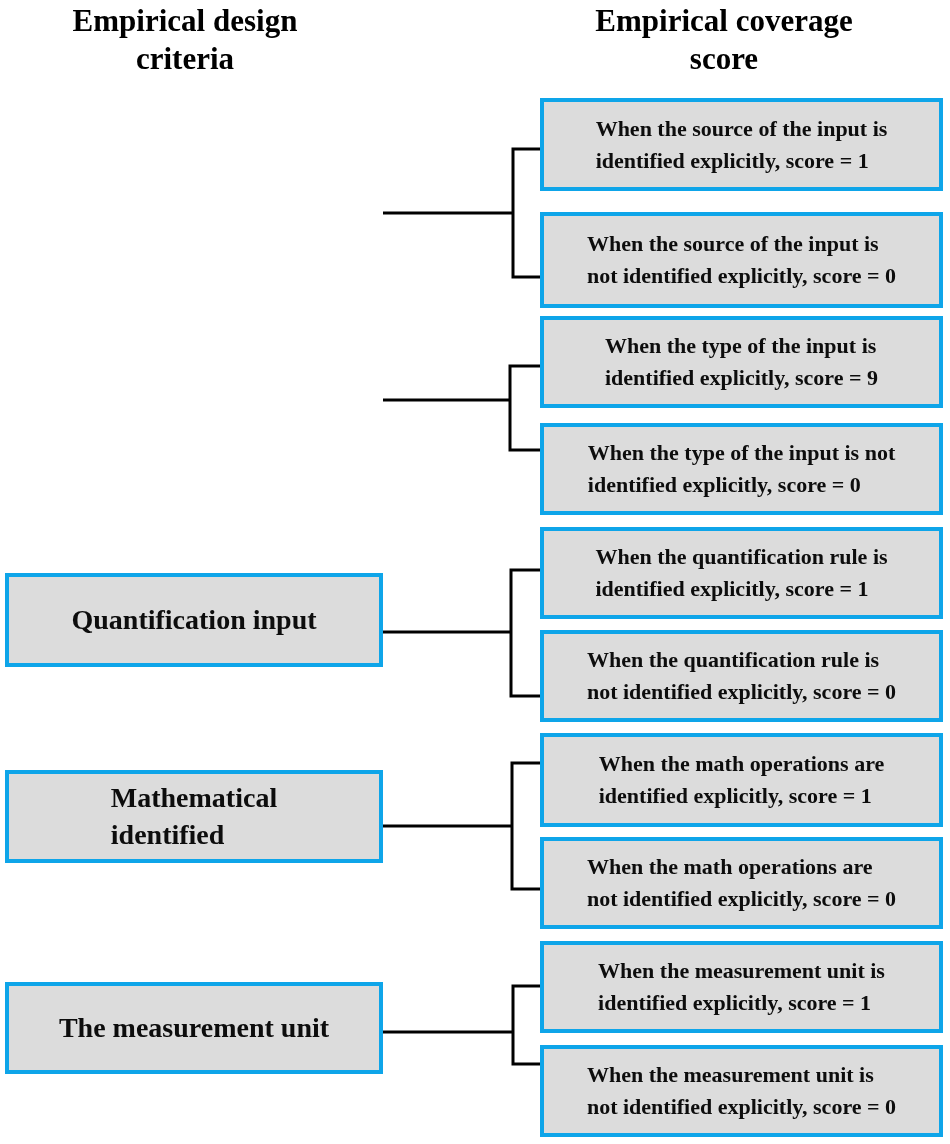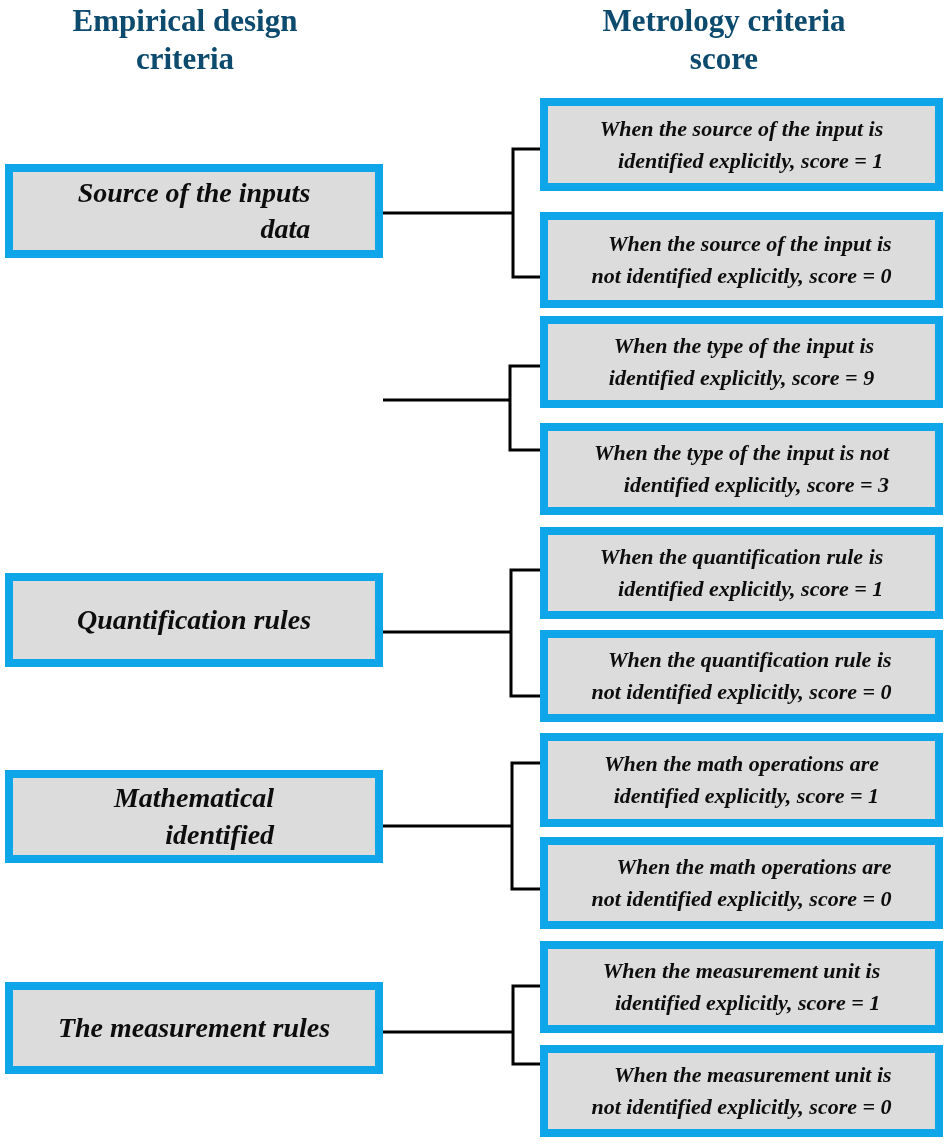--- a/index.html
+++ b/index.html
@@ -20,34 +20,33 @@
   }
 
   .col-header {
     position: absolute;
     top: 2px;
     text-align: center;
     font-size: 31px;
     font-weight: bold;
     line-height: 1.22;
     white-space: pre-line;
-    color: #0c4a6e;
+    color: #000000;
   }
   .col-header.left  { left: 0px;   width: 370px; }
   .col-header.right { left: 524px; width: 400px; }
 
   .node {
     position: absolute;
     background: #dcdcdc;
-    border: 8px solid #0ea5e9;
+    border: 4px solid #0ea5e9;
     display: flex;
     align-items: center;
     justify-content: center;
-    text-align: right;
-    font-style: italic;
+    text-align: left;
   }
 
   .node .box-label {
     white-space: pre-line;
     font-weight: bold;
   }
 
   .lbox { left: 5px; width: 378px; }
   .lbox .box-label { font-size: 28px; line-height: 1.3; padding: 0 8px; }
 
@@ -67,62 +66,58 @@
     stroke-width: 3;
   }
 </style>
 </head>
 <body>
 
 <div class="canvas">
 
   <div class="col-header left">Empirical design
 criteria</div>
-  <div class="col-header right">Metrology criteria
+  <div class="col-header right">Empirical coverage
 score</div>
 
   <svg class="connector-layer" width="950" height="1144" viewBox="0 0 950 1144" aria-hidden="true">
     <path d="M383 213 H513 M540 149 H513 V277 H540"></path>
     <path d="M383 400 H510 M540 366 H510 V450 H540"></path>
     <path d="M383 632 H511 M540 570 H511 V696 H540"></path>
     <path d="M383 826 H512 M540 763 H512 V889 H540"></path>
     <path d="M383 1032 H513 M540 986 H513 V1064 H540"></path>
   </svg>
 
-  <div class="node lbox" style="top:164px;height:94px">
-    <span class="box-label">Source of the inputs
-data</span>
-  </div>
   <div class="node lbox" style="top:573px;height:94px">
-    <span class="box-label">Quantification rules</span>
+    <span class="box-label">Quantification input</span>
   </div>
   <div class="node lbox" style="top:770px;height:93px">
     <span class="box-label">Mathematical
 identified</span>
   </div>
   <div class="node lbox" style="top:982px;height:92px">
-    <span class="box-label">The measurement rules</span>
+    <span class="box-label">The measurement unit</span>
   </div>
 
   <div class="node rbox" style="top:98px;height:93px">
     <span class="box-label">When the source of the input is
 identified explicitly, score = 1</span>
   </div>
   <div class="node rbox" style="top:212px;height:96px">
     <span class="box-label">When the source of the input is
 not identified explicitly, score = 0</span>
   </div>
 
   <div class="node rbox" style="top:316px;height:92px">
     <span class="box-label">When the type of the input is
 identified explicitly, score = 9</span>
   </div>
   <div class="node rbox" style="top:423px;height:92px">
     <span class="box-label">When the type of the input is not
-identified explicitly, score = 3</span>
+identified explicitly, score = 0</span>
   </div>
 
   <div class="node rbox" style="top:527px;height:92px">
     <span class="box-label">When the quantification rule is
 identified explicitly, score = 1</span>
   </div>
   <div class="node rbox" style="top:630px;height:92px">
     <span class="box-label">When the quantification rule is
 not identified explicitly, score = 0</span>
   </div>

